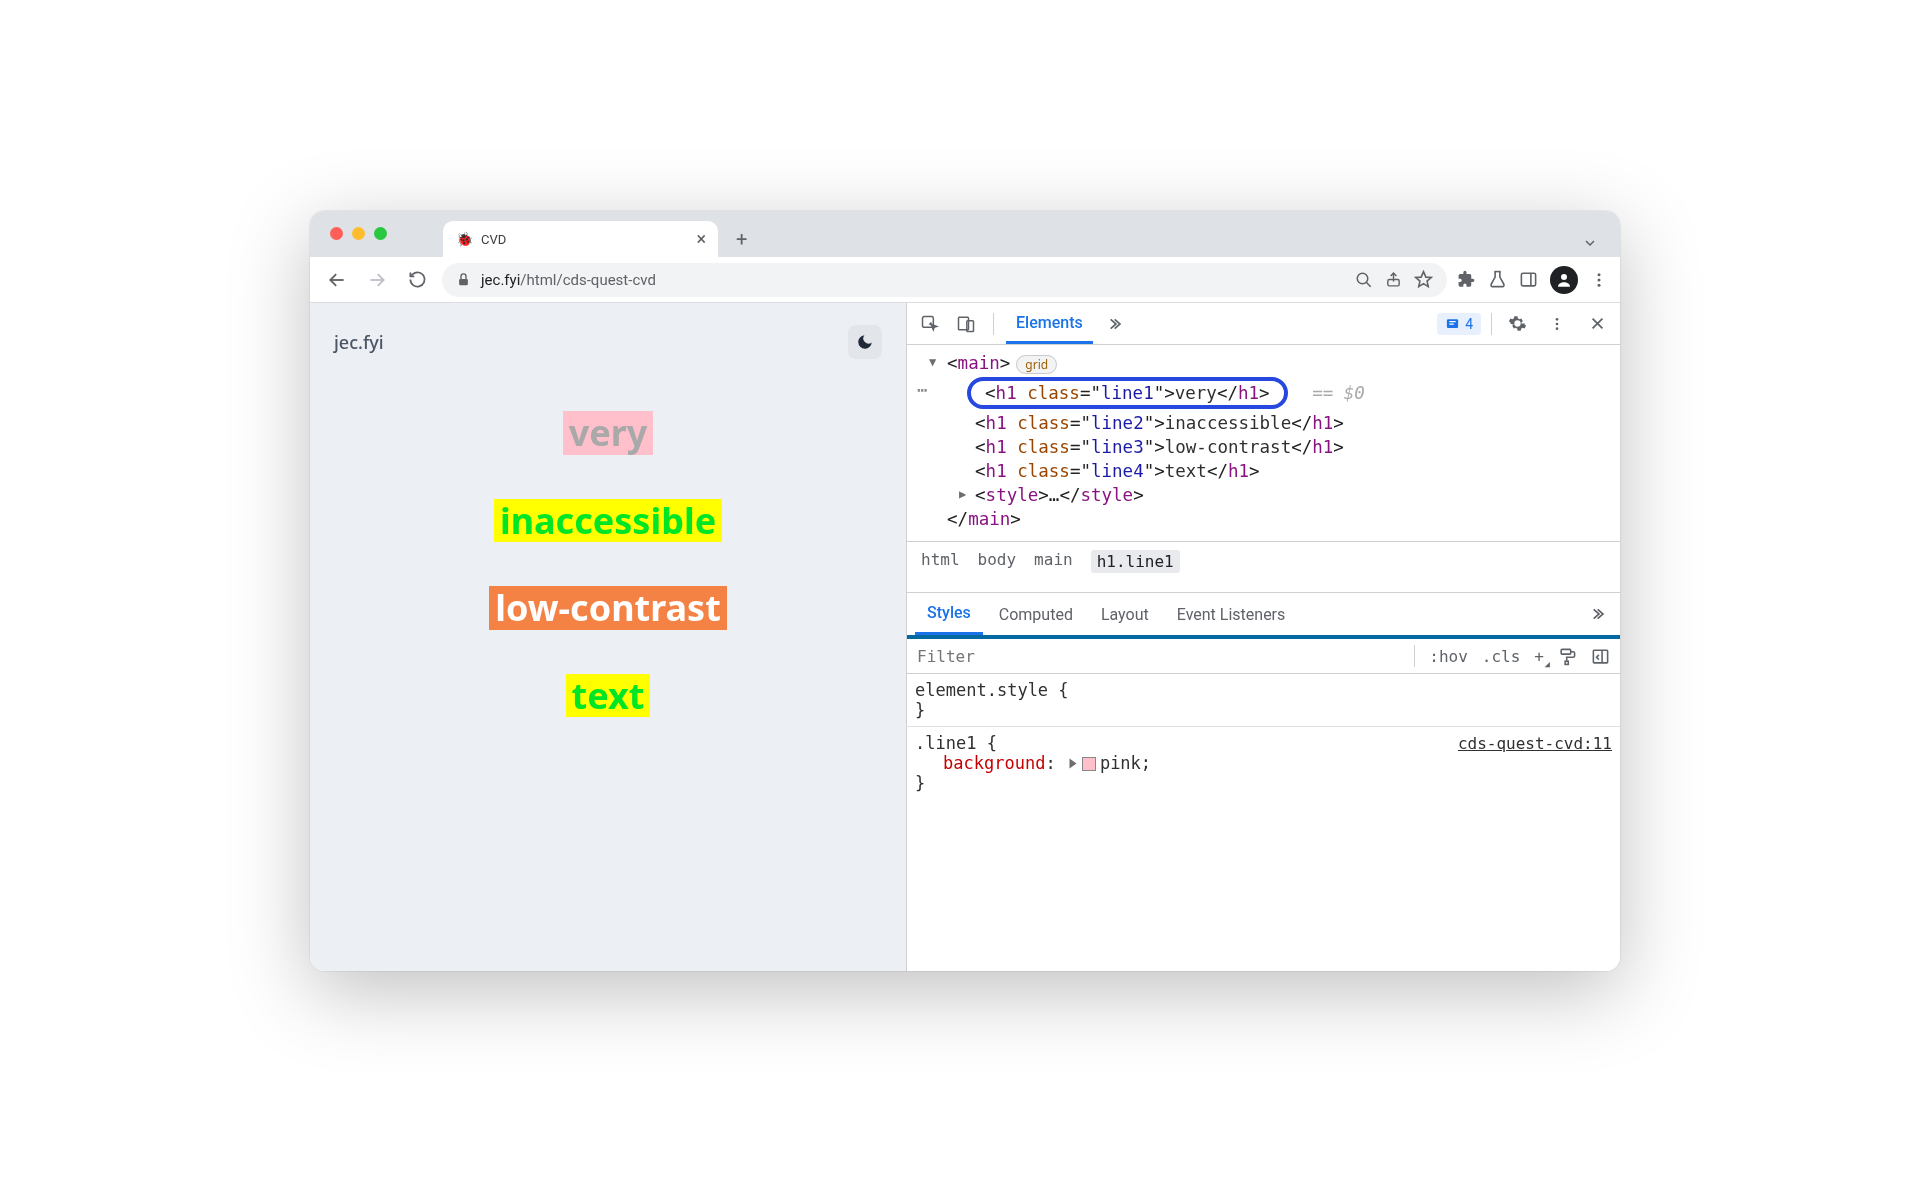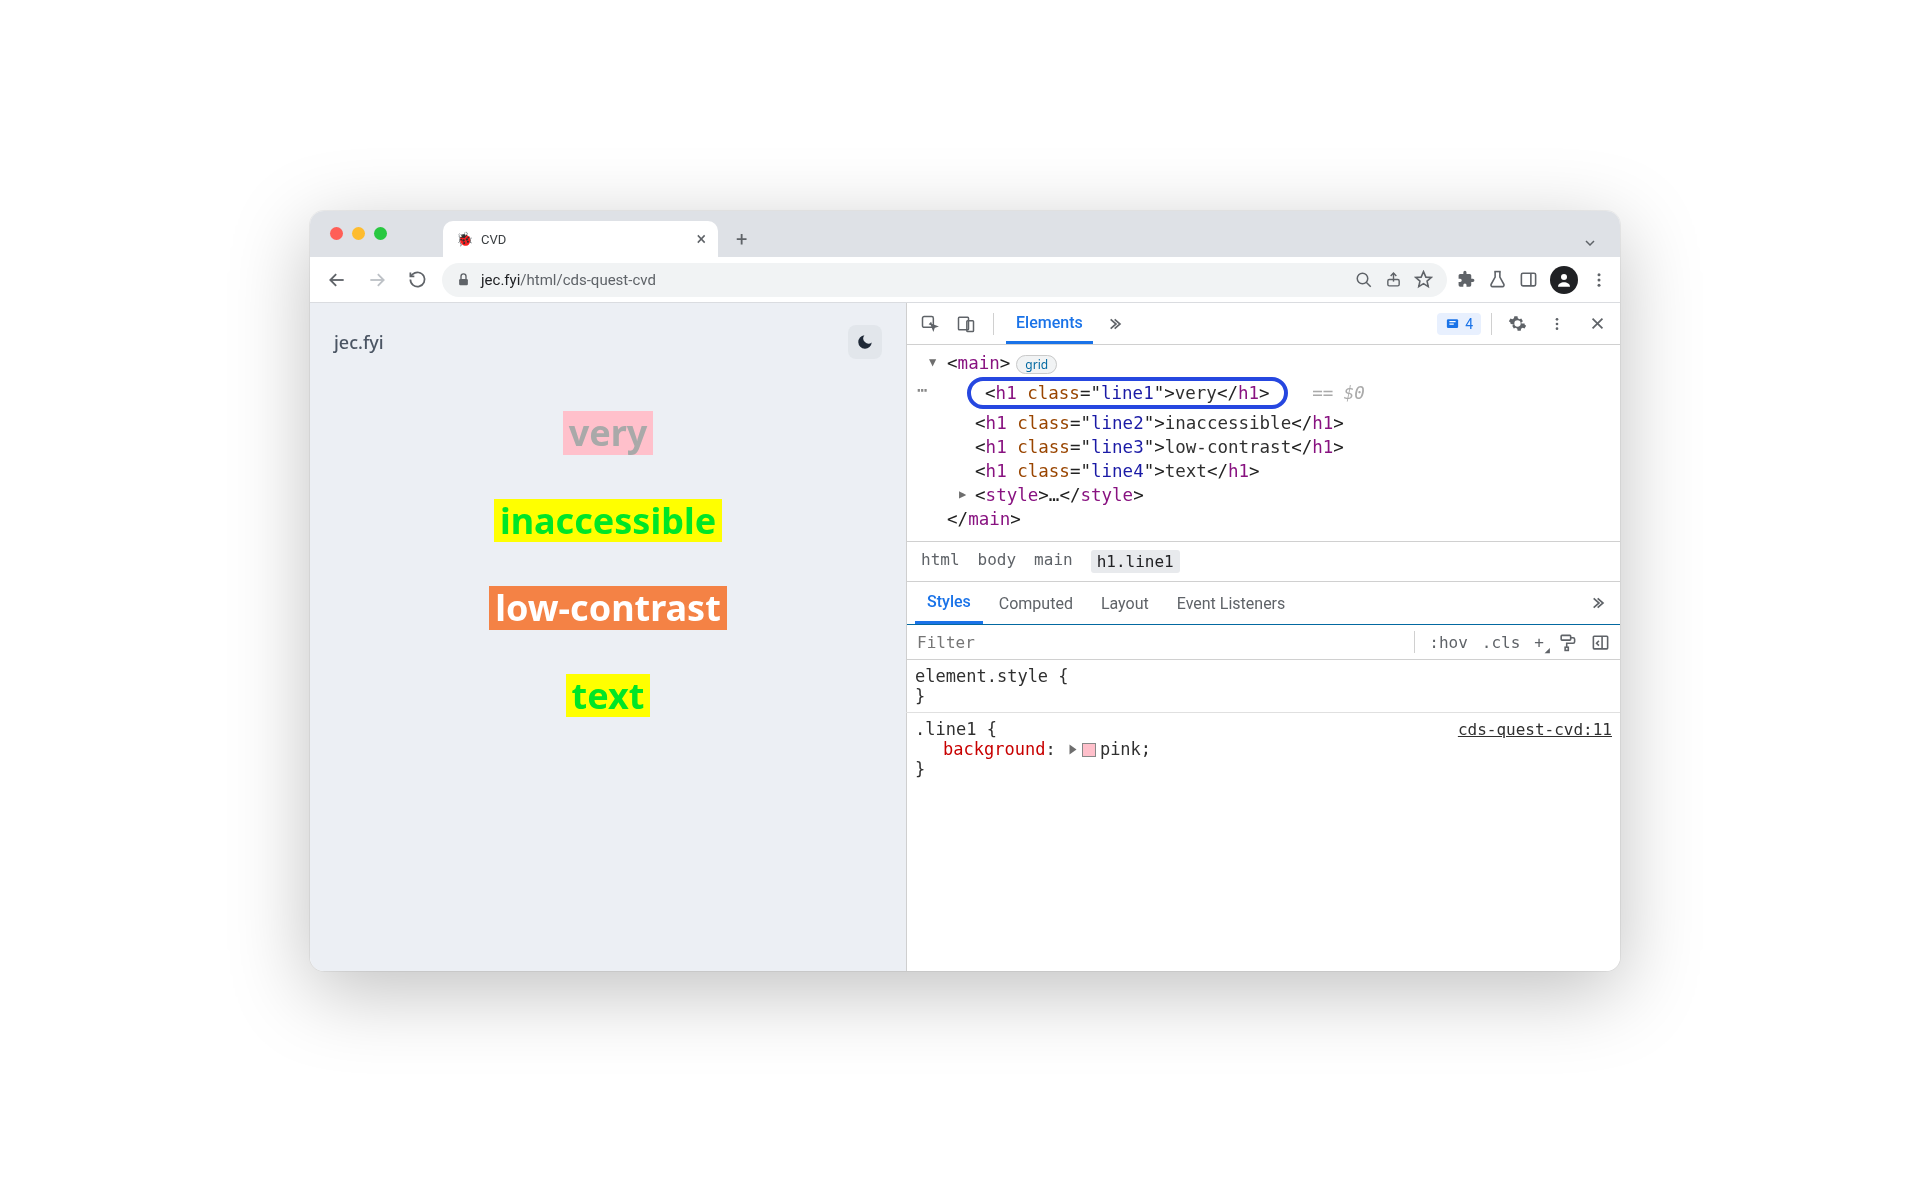--- a/index.html
+++ b/index.html
@@ -45,36 +45,36 @@
 .dt-right { margin-left:auto; display:flex; align-items:center; gap: 10px; }
 .issues-badge { display:flex; align-items:center; gap:5px; background:#e8f0fe; border-radius:4px; padding: 3px 8px; color: #1a73e8; font-size:14px; }
 
 .dom-tree { font-family: ui-monospace, Menlo, Consolas, monospace; font-size: 17.5px; padding: 6px 0 10px 12px; position:relative; color:#222; overflow:hidden; }
 .dom-row { white-space: nowrap; padding: 2px 0 2px 28px; position:relative; }
 .dom-row .caret { position:absolute; left:10px; top:4px; color:#6e6e6e; font-size:12px; }
 .tag-name { color: #881280; }
 .attr-name { color: #994500; }
 .attr-val { color: #1a1aa6; }
 .text-node { color: #303030; }
-.pill-grid { font-size:12px; background:#f1f3f4; border:1px solid #cacaca; border-radius:10px; padding: 0 8px; margin-left: 6px; color:#0369a1; font-family: system-ui; }
+.pill-grid { font-size:12px; background:#f1f3f4; border:1px solid #cacaca; border-radius:10px; padding: 0 8px; margin-left: 6px; color:#a16207; font-family: system-ui; }
 .selected-row-wrap { position:relative; padding-left: 48px; }
 .selected-bg { position:absolute; left:0; right:0; top:0; bottom:0; background:#e8f0fe; z-index:-1; }
 .selection-ring { display:inline-flex; align-items:center; border: 4px solid #2647e0; border-radius: 22px; padding: 2px 14px; }
 .eq0 { color:#aaa; margin-left: 14px; font-style: italic; }
 .gutter-dots { position:absolute; left: -2px; top: 4px; color:#888; font-size:18px; letter-spacing:1px; }
 
 .breadcrumbs { border-top:1px solid #d0d0d0; padding: 8px 14px; font-size: 16px; display:flex; gap:18px; font-family: ui-monospace, Menlo, monospace; }
 .crumb { color: #5f6368; cursor:pointer; }
 .crumb.active { background:#e8eaed; color:#202124; padding: 2px 6px; border-radius: 3px; }
 
-.styles-tabs { border-top:1px solid #d0d0d0; display:flex; align-items:center; padding: 0 8px; gap: 4px; }
+.styles-tabs { border-top:1px solid #d0d0d0; display:flex; align-items:center; padding: 0 8px; gap: 4px; margin-top: 11px; }
 .styles-tab { padding: 10px 12px; font-size:16px; color:#5f6368; cursor:pointer; }
 .styles-tab.active { color:#1a73e8; border-bottom: 3px solid #1a73e8; font-weight:500; }
 
-.filter-bar { border-top:1px solid #0369a1; display:flex; align-items:center; padding: 6px 10px; gap: 14px; font-family: ui-monospace, Menlo, monospace; font-size: 16px; color:#5f6368; }
+.filter-bar { border-top:4px solid #0369a1; display:flex; align-items:center; padding: 6px 10px; gap: 14px; font-family: ui-monospace, Menlo, monospace; font-size: 16px; color:#5f6368; }
 .filter-input { flex:1; border:none; outline:none; font: inherit; color:#5f6368; background:transparent; }
 .filter-sep { flex:0 0 1px; height:22px; background:#d0d0d0; }
 
 .styles-body { border-top:1px solid #d0d0d0; font-family: ui-monospace, Menlo, monospace; font-size: 17px; padding: 6px 8px 12px; color:#303030; }
 .rule-header { display:flex; align-items:center; }
 .rule-link { margin-left:auto; text-decoration: underline; color:#303030; font-size:16px; }
 .swatch { display:inline-block; width:14px; height:14px; border:1px solid #888; vertical-align:-2px; margin-right:4px; }
 .swatch.gray { background:#a9a9a9; }
 .swatch.pink { background:pink; }
 .prop-name { color: #c80000; }

